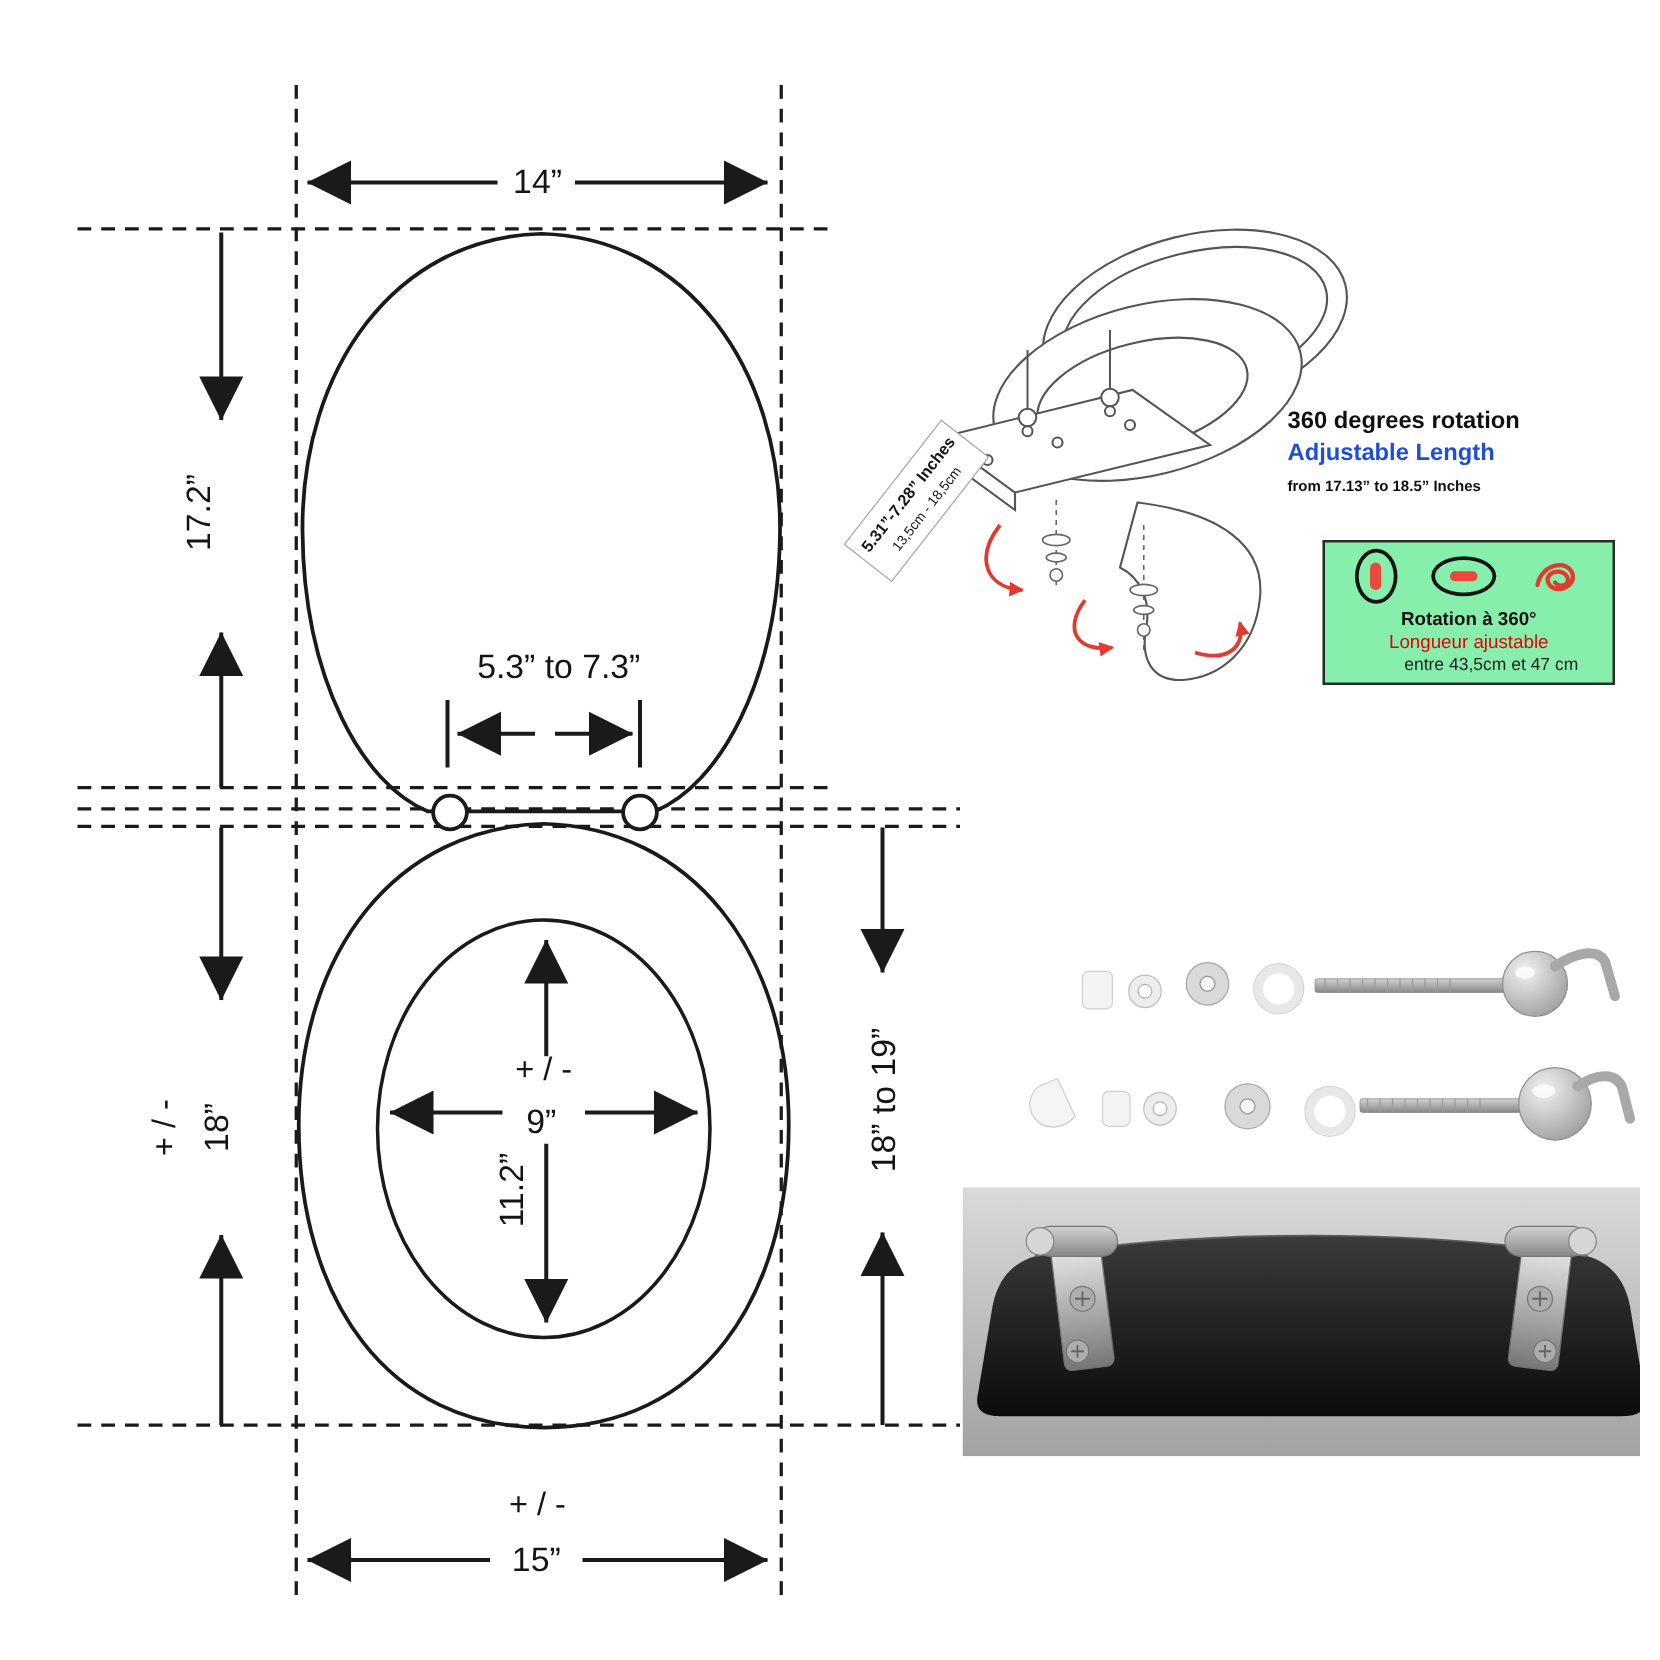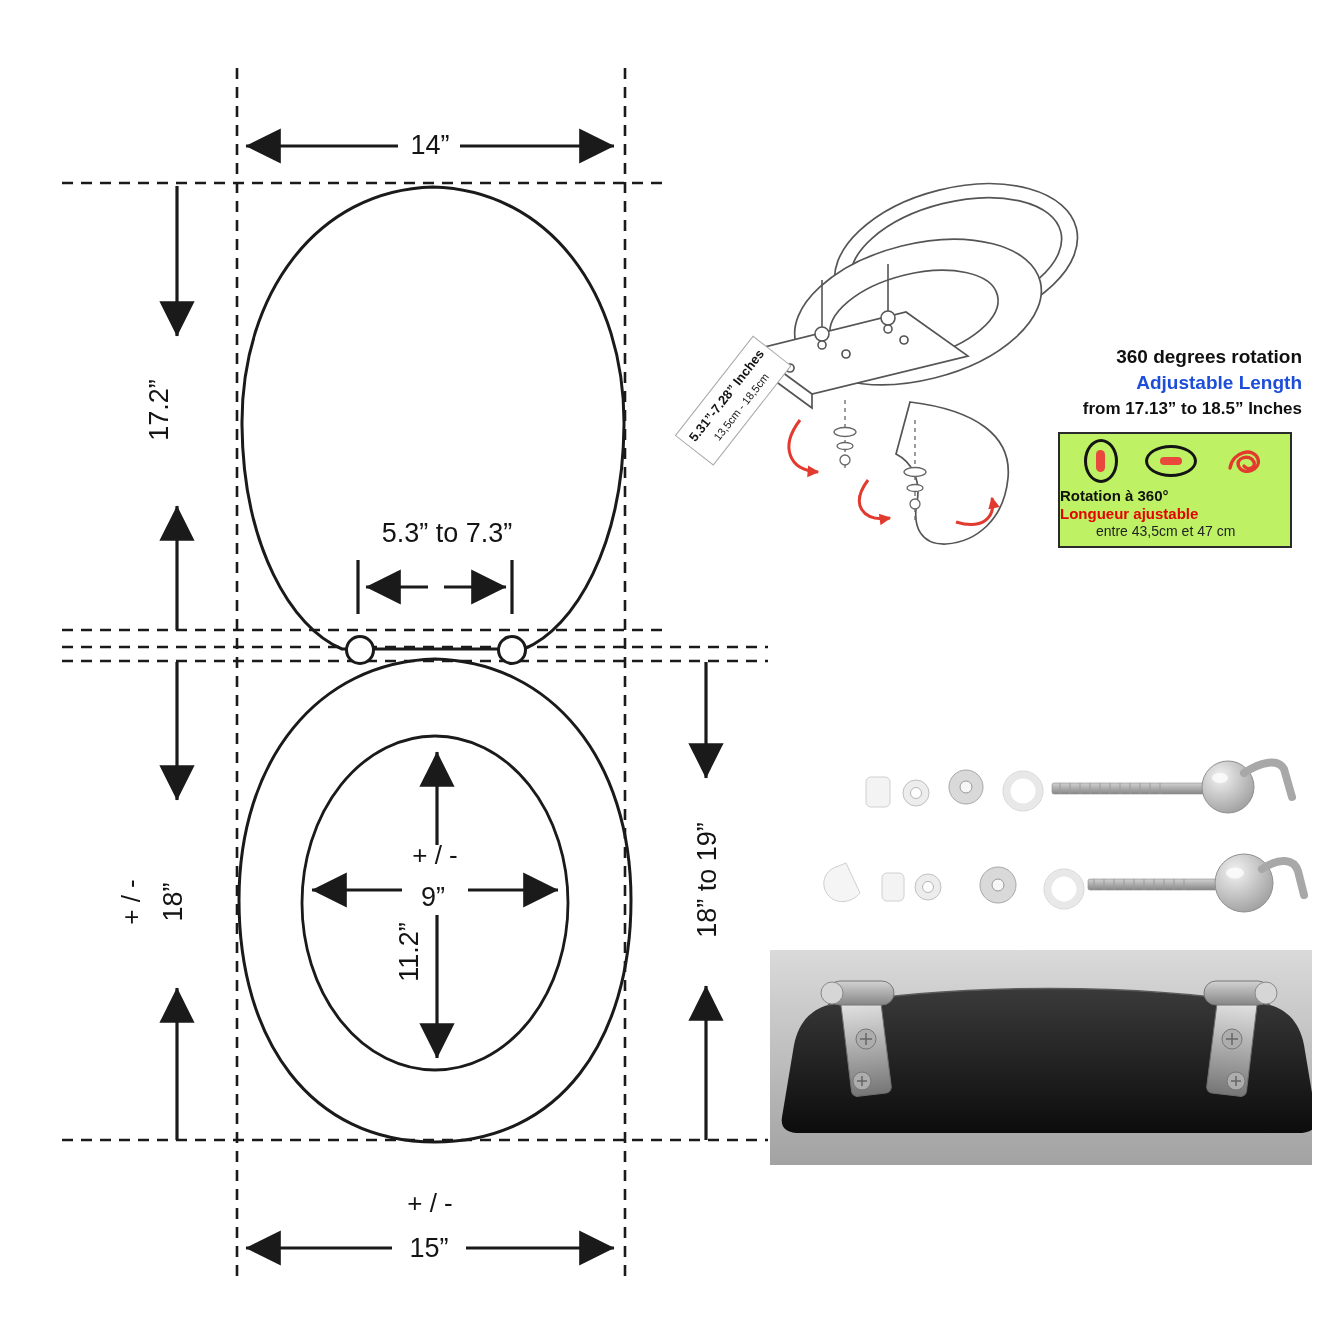--- a/index.html
+++ b/index.html
@@ -6,36 +6,36 @@
   .canvas{position:relative;width:1312px;height:1328px;background:#ffffff;overflow:hidden;
           font-family:"Liberation Sans","DejaVu Sans",sans-serif;}
   .abs{position:absolute;}
   
   text{font-family:"Liberation Sans","DejaVu Sans",sans-serif;fill:#141414;}
   .dim{font-size:27px;}
   .dim-s{font-size:26px;}
   .tag1{font-size:13px;font-weight:bold;}
   .tag2{font-size:11px;}
   
-  .callout{left:1030px;top:344px;width:272px;text-align:right;line-height:26px;}
+  .callout{left:1030px;top:324px;width:272px;text-align:left;line-height:26px;}
   .callout .l1{font-size:19px;font-weight:bold;color:#101010;}
   .callout .l2{font-size:19px;font-weight:bold;color:#1d4ed8;}
-  .callout .l3{font-size:17px;font-weight:bold;color:#101010;}
+  .callout .l3{font-size:12px;font-weight:bold;color:#101010;}
   
   .feature-box{left:1058px;top:432px;width:230px;height:112px;border:2px solid #2b2b2b;
-               background:#bef264;text-align:left;}
+               background:#86efac;text-align:center;}
   .icon-row{display:flex;justify-content:space-around;align-items:center;height:46px;padding:4px 10px 0 10px;}
   .icon-oval-v{width:28px;height:38px;border:3px solid #141414;border-radius:50%;
                display:flex;align-items:center;justify-content:center;}
   .icon-oval-v i{display:block;width:9px;height:22px;background:#e8493c;border-radius:5px;}
   .icon-oval-h{width:46px;height:26px;border:3px solid #141414;border-radius:50%;
                display:flex;align-items:center;justify-content:center;}
   .icon-oval-h i{display:block;width:22px;height:8px;background:#e8493c;border-radius:4px;}
   .fb-l1{font-size:15px;font-weight:bold;color:#111;margin-top:3px;}
-  .fb-l2{font-size:15px;font-weight:bold;color:#e60000;margin-top:1px;}
+  .fb-l2{font-size:15px;font-weight:normal;color:#e60000;margin-top:1px;}
   .fb-l3{font-size:14px;color:#222;margin-top:1px;padding-left:36px;}
 </style>
 </head>
 <body>
 
 <div class="canvas">
 
   <svg class="abs" style="left:0;top:0" width="790" height="1328" viewBox="0 0 790 1328">
     <defs>
       <marker id="ah" viewBox="0 0 10 10" refX="9.3" refY="5" markerWidth="46" markerHeight="40" orient="auto-start-reverse" markerUnits="userSpaceOnUse">

